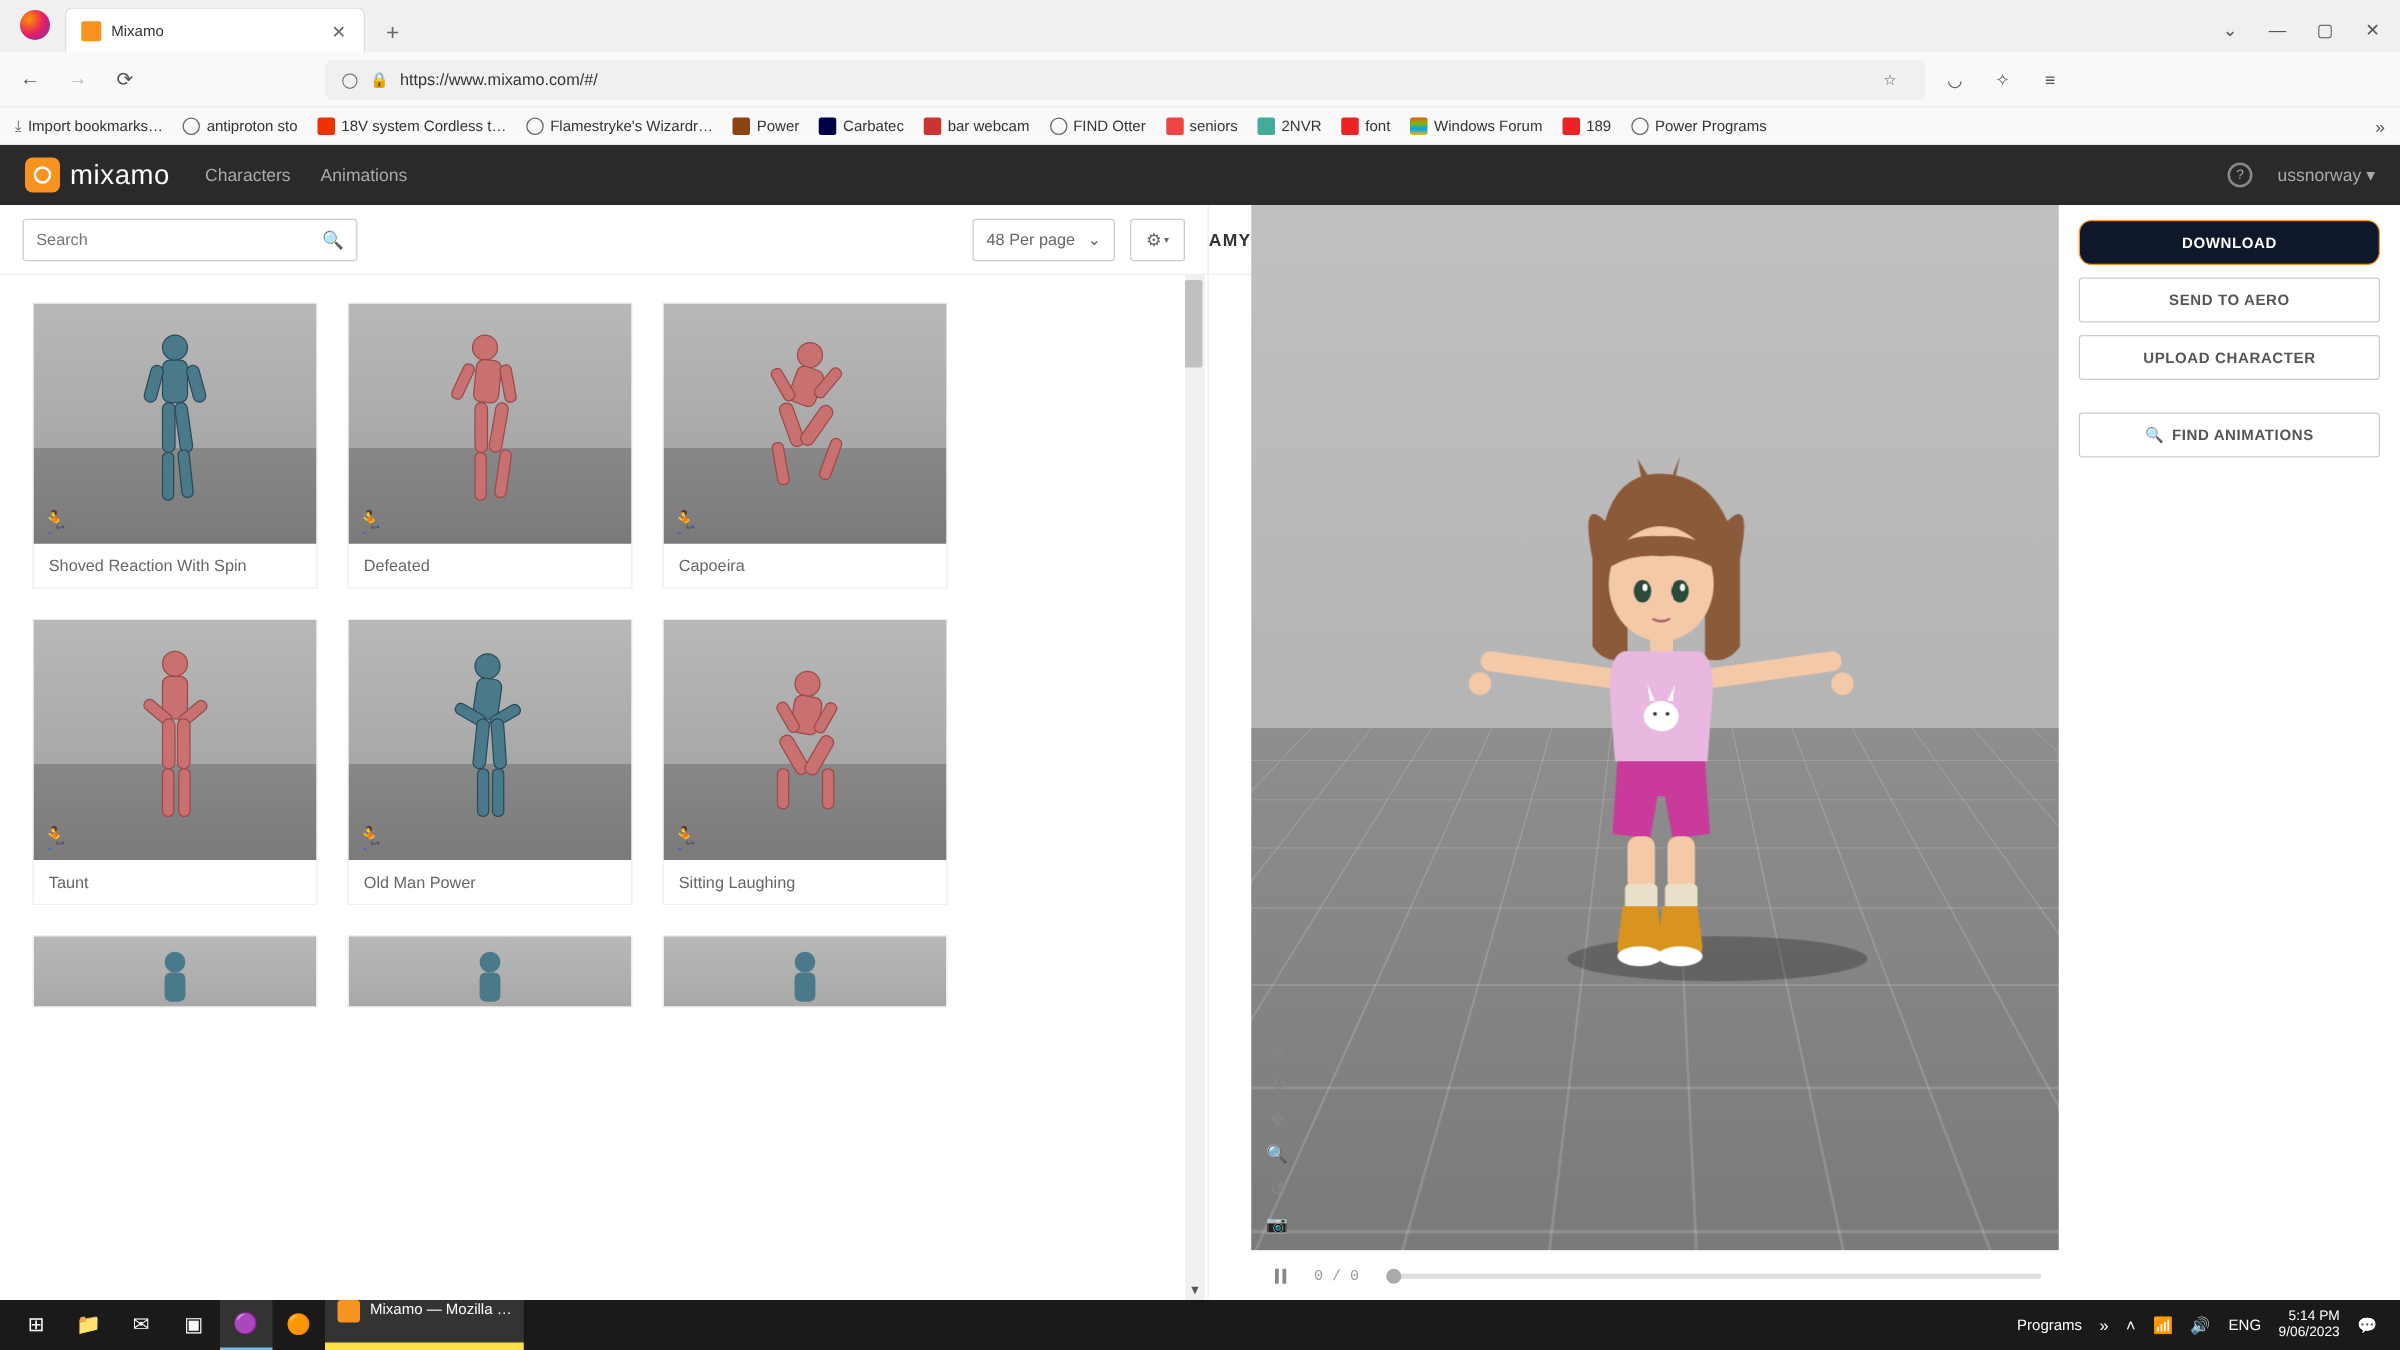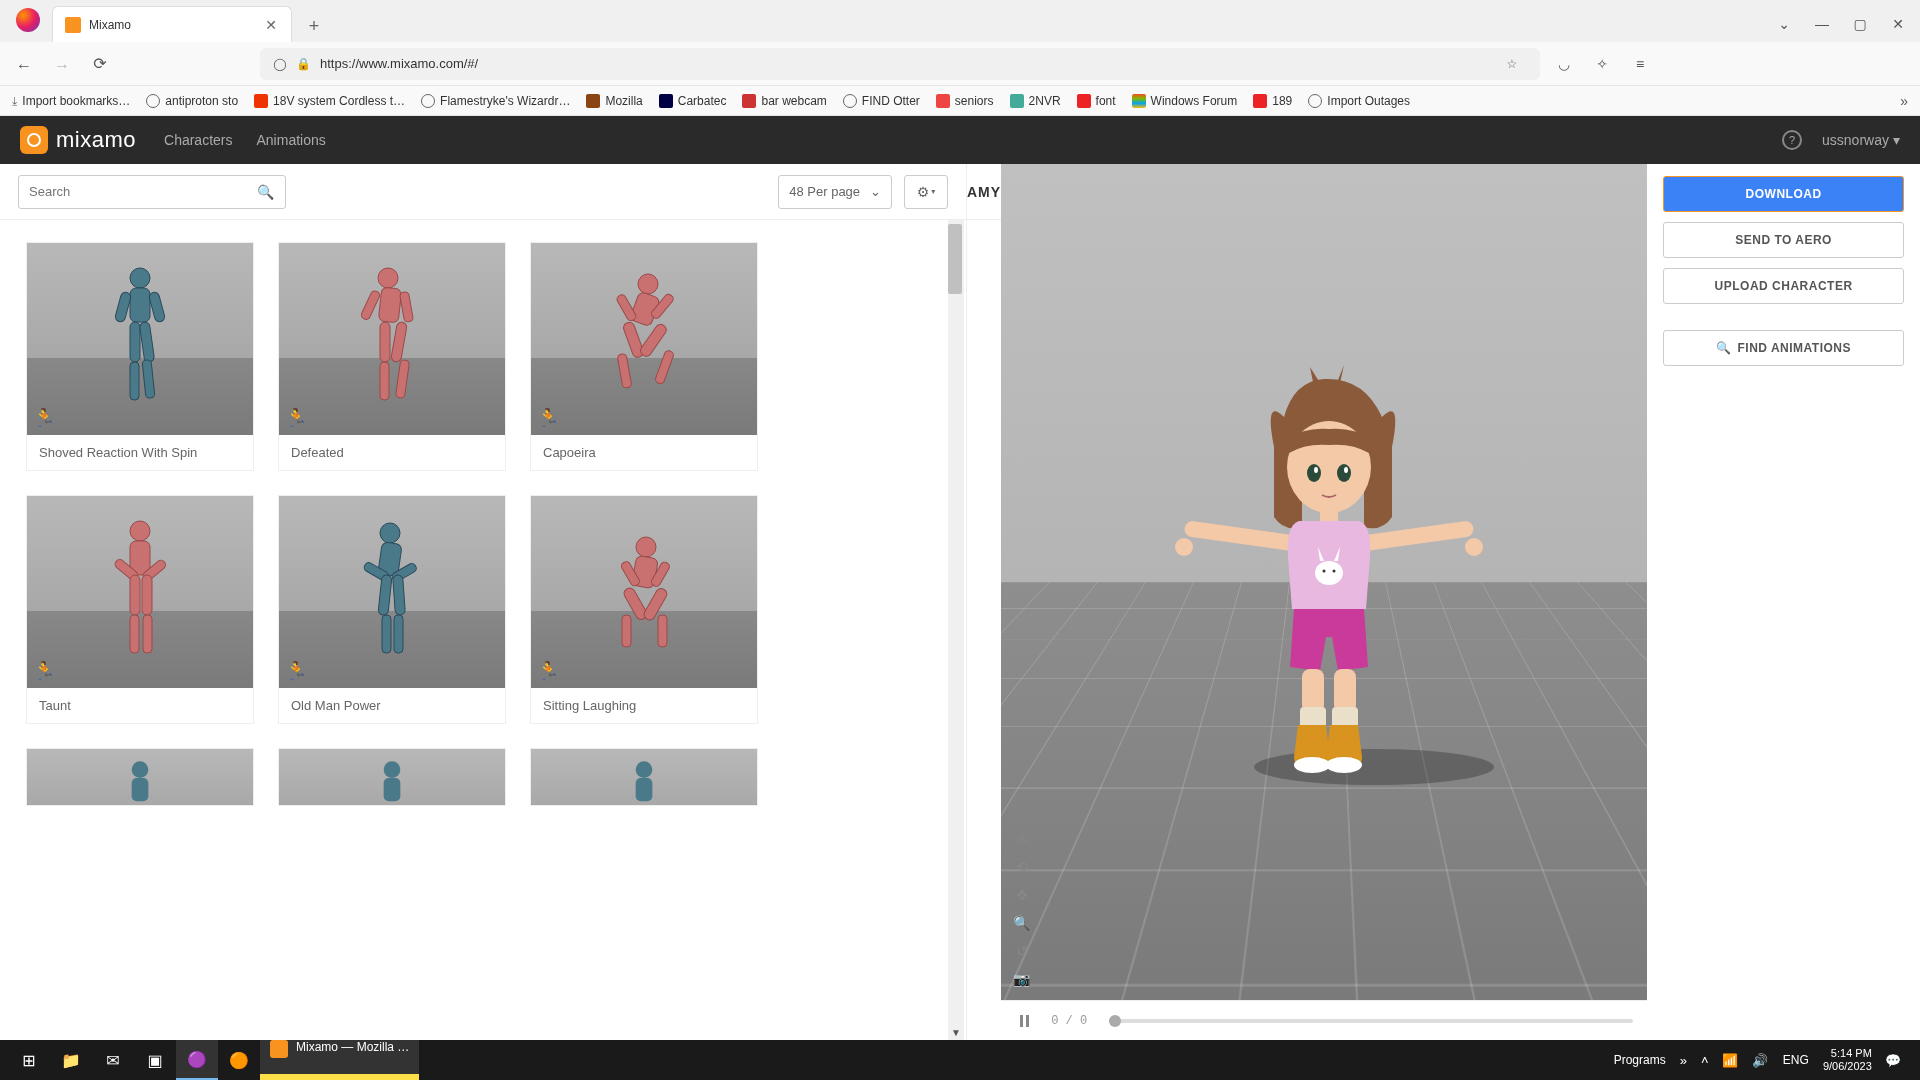--- a/index.html
+++ b/index.html
@@ -97,21 +97,21 @@
 .timeline { height: 40px; display: flex; align-items: center; padding: 0 14px; gap: 18px; background: #fff; border-top: 1px solid #eee; }
 .play-btn { width: 18px; height: 18px; cursor: pointer; color: #888; display: flex; align-items: center; justify-content: center; }
 .pause-bars { display: flex; gap: 3px; }
 .pause-bars span { width: 3px; height: 12px; background: #888; }
 .frame-count { font-size: 12px; color: #999; min-width: 40px; font-family: Liberation Mono, monospace; }
 .scrubber { flex: 1; height: 4px; background: #ddd; border-radius: 2px; position: relative; cursor: pointer; }
 .scrubber-handle { position: absolute; left: 0; top: -4px; width: 12px; height: 12px; background: #aaa; border-radius: 50%; }
 
 .actions-col { flex: 1; padding: 12px 16px; display: flex; flex-direction: column; gap: 10px; }
 .action-btn { height: 36px; border-radius: 3px; display: flex; align-items: center; justify-content: center; font-size: 12px; font-weight: 700; letter-spacing: 0.5px; cursor: pointer; border: 1px solid #ccc; color: #555; gap: 6px; }
-.action-btn.primary { background: #3b82f6; color: #fff; border-color: #f7931e; }
+.action-btn.primary { background: #0f172a; color: #fff; border-color: #f7931e; border-radius: 10px; }
 
 
 .taskbar { height: 40px; background: #1a1a1a; display: flex; align-items: center; padding: 0 8px; color: #fff; }
 .tb-icon { width: 42px; height: 40px; display: flex; align-items: center; justify-content: center; cursor: pointer; font-size: 16px; }
 .tb-icon.active { background: #333; border-bottom: 2px solid #76b9ed; }
 .tb-app { height: 40px; display: flex; align-items: flex-start; padding: 0 10px; gap: 8px; background: #333; cursor: pointer; border-bottom: 6px solid #fde047; }
 .tb-app-icon { width: 18px; height: 18px; background: #f7931e; border-radius: 3px; }
 .tb-app-label { font-size: 12px; }
 .tb-spacer { flex: 1; }
 .tb-right { display: flex; align-items: center; gap: 14px; font-size: 12px; padding-right: 10px; }
@@ -170,21 +170,21 @@
     <div class="bookmark">
         <span class="bm-icon" style="background:#e30"></span>
         <span>18V system Cordless t…</span>
       </div>
     <div class="bookmark">
         <span class="bm-icon globe"></span>
         <span>Flamestryke's Wizardr…</span>
       </div>
     <div class="bookmark">
         <span class="bm-icon" style="background:#8b4513"></span>
-        <span>Mozilla</span>
+        <span>Power</span>
       </div>
     <div class="bookmark">
         <span class="bm-icon" style="background:#004"></span>
         <span>Carbatec</span>
       </div>
     <div class="bookmark">
         <span class="bm-icon" style="background:#c33"></span>
         <span>bar webcam</span>
       </div>
     <div class="bookmark">
@@ -206,21 +206,21 @@
     <div class="bookmark">
         <span class="bm-icon" style="background:linear-gradient(#f25022,#7fba00,#00a4ef,#ffb900)"></span>
         <span>Windows Forum</span>
       </div>
     <div class="bookmark">
         <span class="bm-icon" style="background:#ed2224"></span>
         <span>189</span>
       </div>
     <div class="bookmark">
         <span class="bm-icon globe"></span>
-        <span>Import Outages</span>
+        <span>Power Programs</span>
       </div>
     <span class="bookmarks-overflow">»</span>
   </div>
 </div>
 
 <div class="app">
 
   <div class="app-body">
     <div class="app-header">
       <div class="mix-logo">

